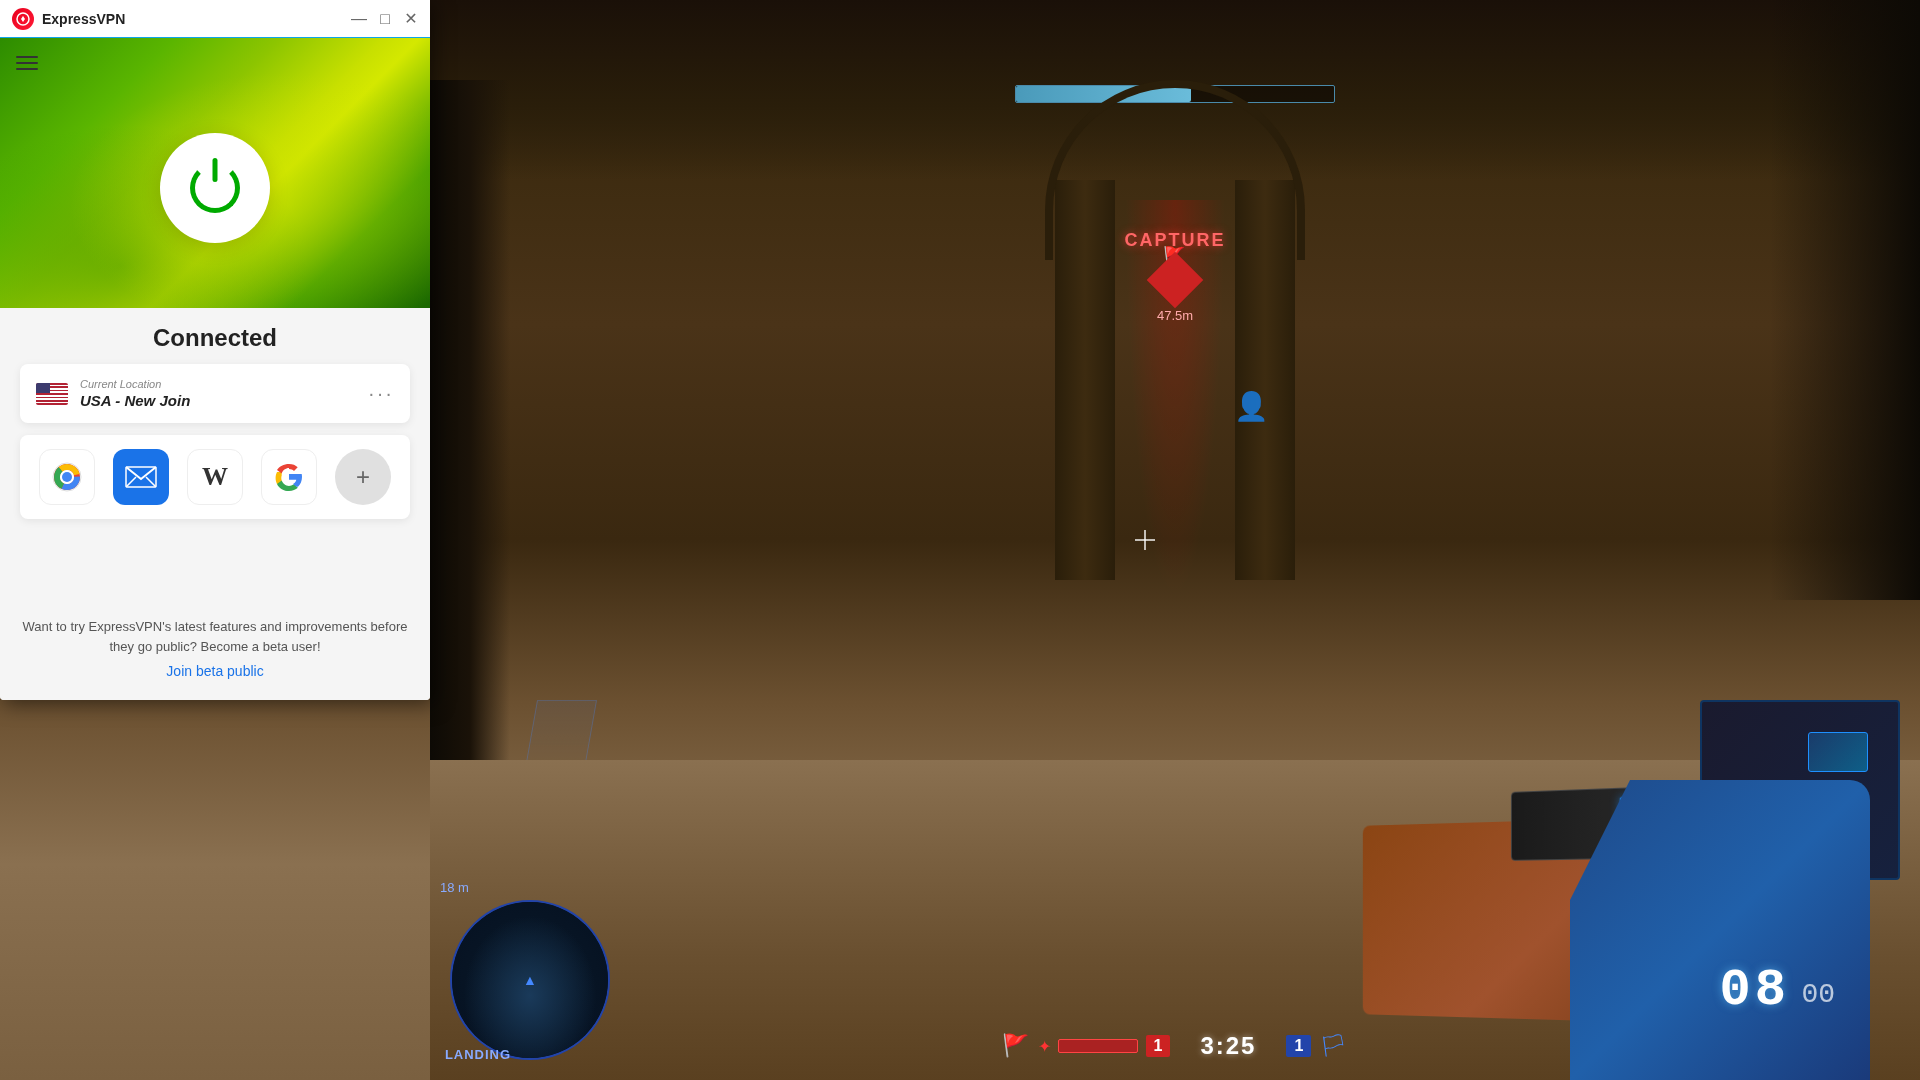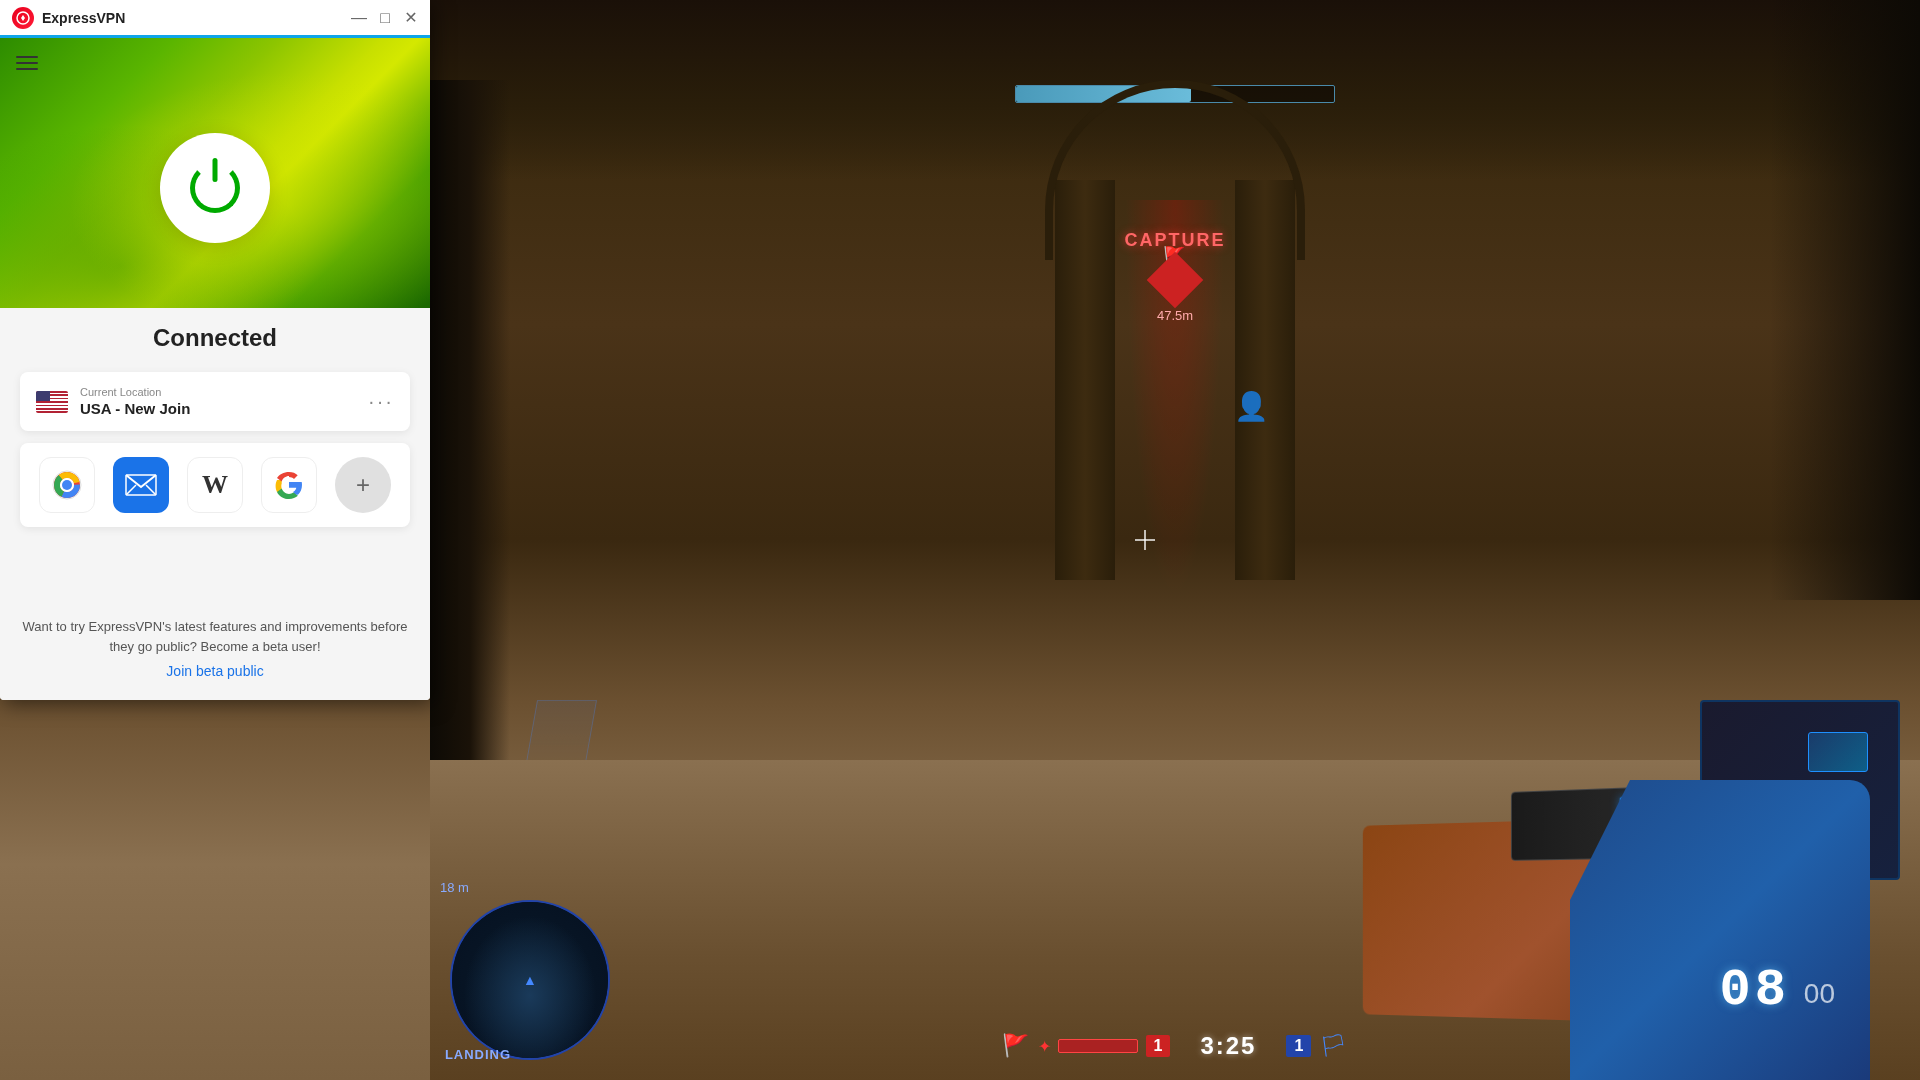--- a/index.html
+++ b/index.html
@@ -334,21 +334,21 @@
       font-family: 'Courier New', monospace;
       text-shadow: 0 0 10px rgba(100,200,255,0.6);
       letter-spacing: 4px;
     }
     .hud-ammo-reserve {
       position: absolute;
       bottom: 70px;
       right: 85px;
       color: rgba(255,255,255,0.7);
       font-size: 28px;
-      font-family: Liberation Sans, sans-serif;
+      font-family: Liberation Mono, monospace;
     }
 
     
     .minimap {
       position: absolute;
       bottom: 20px;
       left: 20px;
       width: 160px;
       height: 160px;
       border-radius: 50%;
@@ -456,21 +456,21 @@
       overflow: hidden;
     }
 
     
     .vpn-titlebar {
       background: #ffffff;
       height: 38px;
       display: flex;
       align-items: center;
       padding: 0 12px;
-      border-bottom: 3px solid #0ea5e9;
+      border-bottom: 1px solid #0ea5e9;
       position: relative;
     }
     .vpn-logo {
       display: flex;
       align-items: center;
       gap: 8px;
     }
     .vpn-logo-icon {
       width: 22px;
       height: 22px;
@@ -587,21 +587,21 @@
       left: 50%;
       transform: translateX(-50%);
     }
 
     
     .vpn-status-text {
       font-size: 24px;
       font-weight: bold;
       color: #222;
       text-align: center;
-      padding: 16px 0 20px;
+      padding: 16px 0 12px;
     }
 
     
     .vpn-location-card {
       margin: 0 20px 12px;
       background: white;
       border-radius: 8px;
       padding: 14px 16px;
       box-shadow: 0 2px 8px rgba(0,0,0,0.08);
       display: flex;
@@ -635,20 +635,21 @@
     .flag-us-canton {
       position: absolute;
       top: 0; left: 0;
       width: 45%;
       height: 46%;
       background: #3C3B6E;
     }
 
     .location-info {
       flex: 1;
+      font-style: italic;
     }
     .location-label {
       font-size: 11px;
       color: #888;
       margin-bottom: 2px;
     }
     .location-name {
       font-size: 15px;
       font-weight: 600;
       color: #222;

